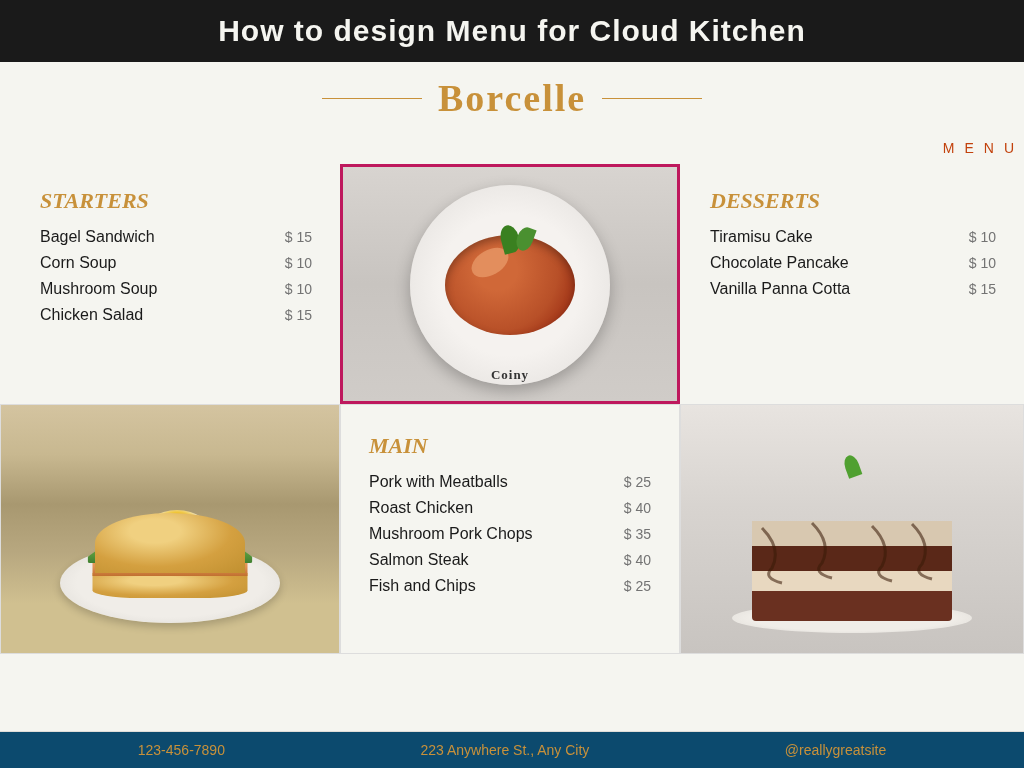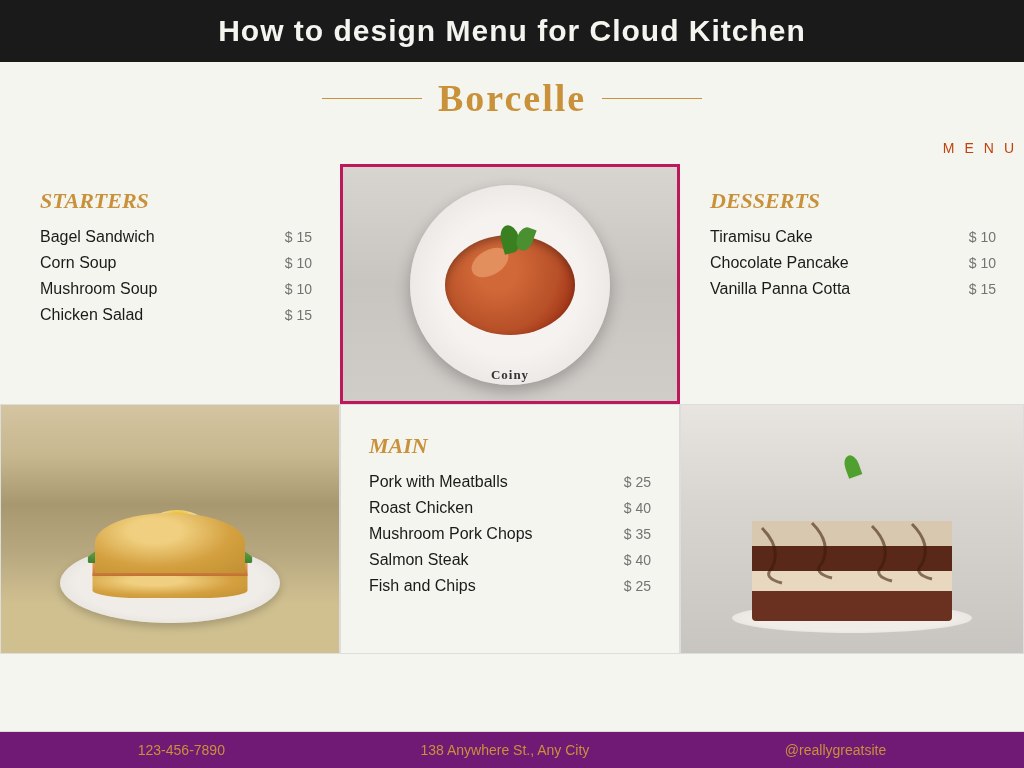--- a/index.html
+++ b/index.html
@@ -170,21 +170,21 @@
     }
 
     .item-price {
       font-size: 14px;
       color: #737373;
       font-family: Arial, sans-serif;
     }
 
     
     .footer {
-      background: #701a75;
+      background: #0c4a6e;
       display: flex;
       justify-content: space-around;
       align-items: center;
       padding: 10px 40px;
       border-top: 1px solid #e0ddd8;
     }
 
     .footer-item {
       font-size: 14px;
       color: #c8913a;
@@ -556,17 +556,17 @@
         <div class="mint-garnish">
           <div class="mint-leaf"></div>
         </div>
       </div>
     </div>
 
   </div>
 
   <div class="footer">
     <span class="footer-item">123-456-7890</span>
-    <span class="footer-item">138 Anywhere St., Any City</span>
+    <span class="footer-item">223 Anywhere St., Any City</span>
     <span class="footer-item">@reallygreatsite</span>
   </div>
 
 </div>
 
 </body></html>

